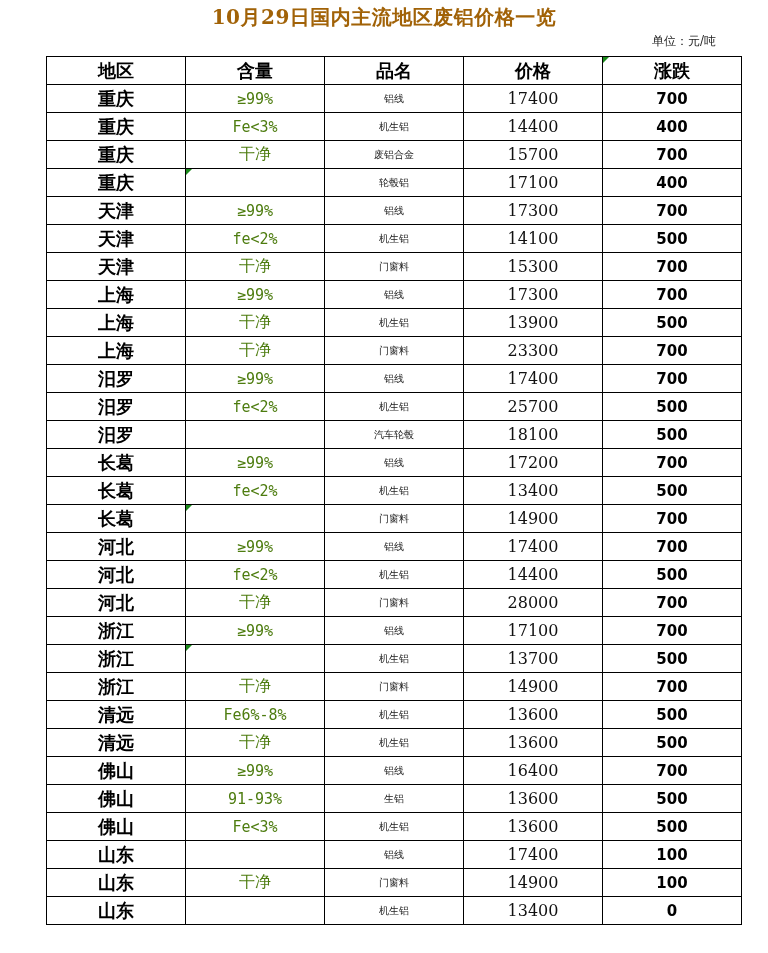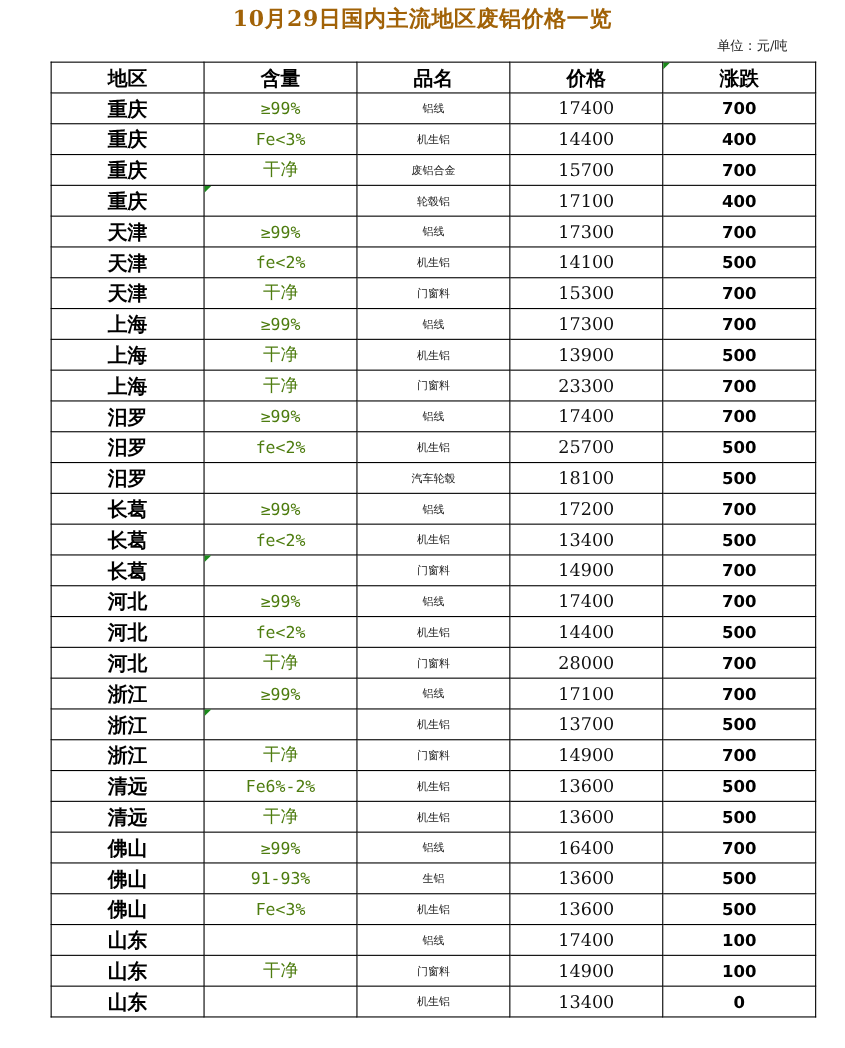--- a/index.html
+++ b/index.html
@@ -196,21 +196,21 @@
       </tr>
       <tr>
         <td class="region"><span>浙江</span></td>
         <td class="content cjk"><span>干净</span></td>
         <td class="product"><span>门窗料</span></td>
         <td class="price"><span>14900</span></td>
         <td class="change"><span>700</span></td>
       </tr>
       <tr>
         <td class="region"><span>清远</span></td>
-        <td class="content"><span>Fe6%-2%</span></td>
+        <td class="content"><span>Fe6%-8%</span></td>
         <td class="product"><span>机生铝</span></td>
         <td class="price"><span>13600</span></td>
         <td class="change"><span>500</span></td>
       </tr>
       <tr>
         <td class="region"><span>清远</span></td>
         <td class="content cjk"><span>干净</span></td>
         <td class="product"><span>机生铝</span></td>
         <td class="price"><span>13600</span></td>
         <td class="change"><span>500</span></td>

